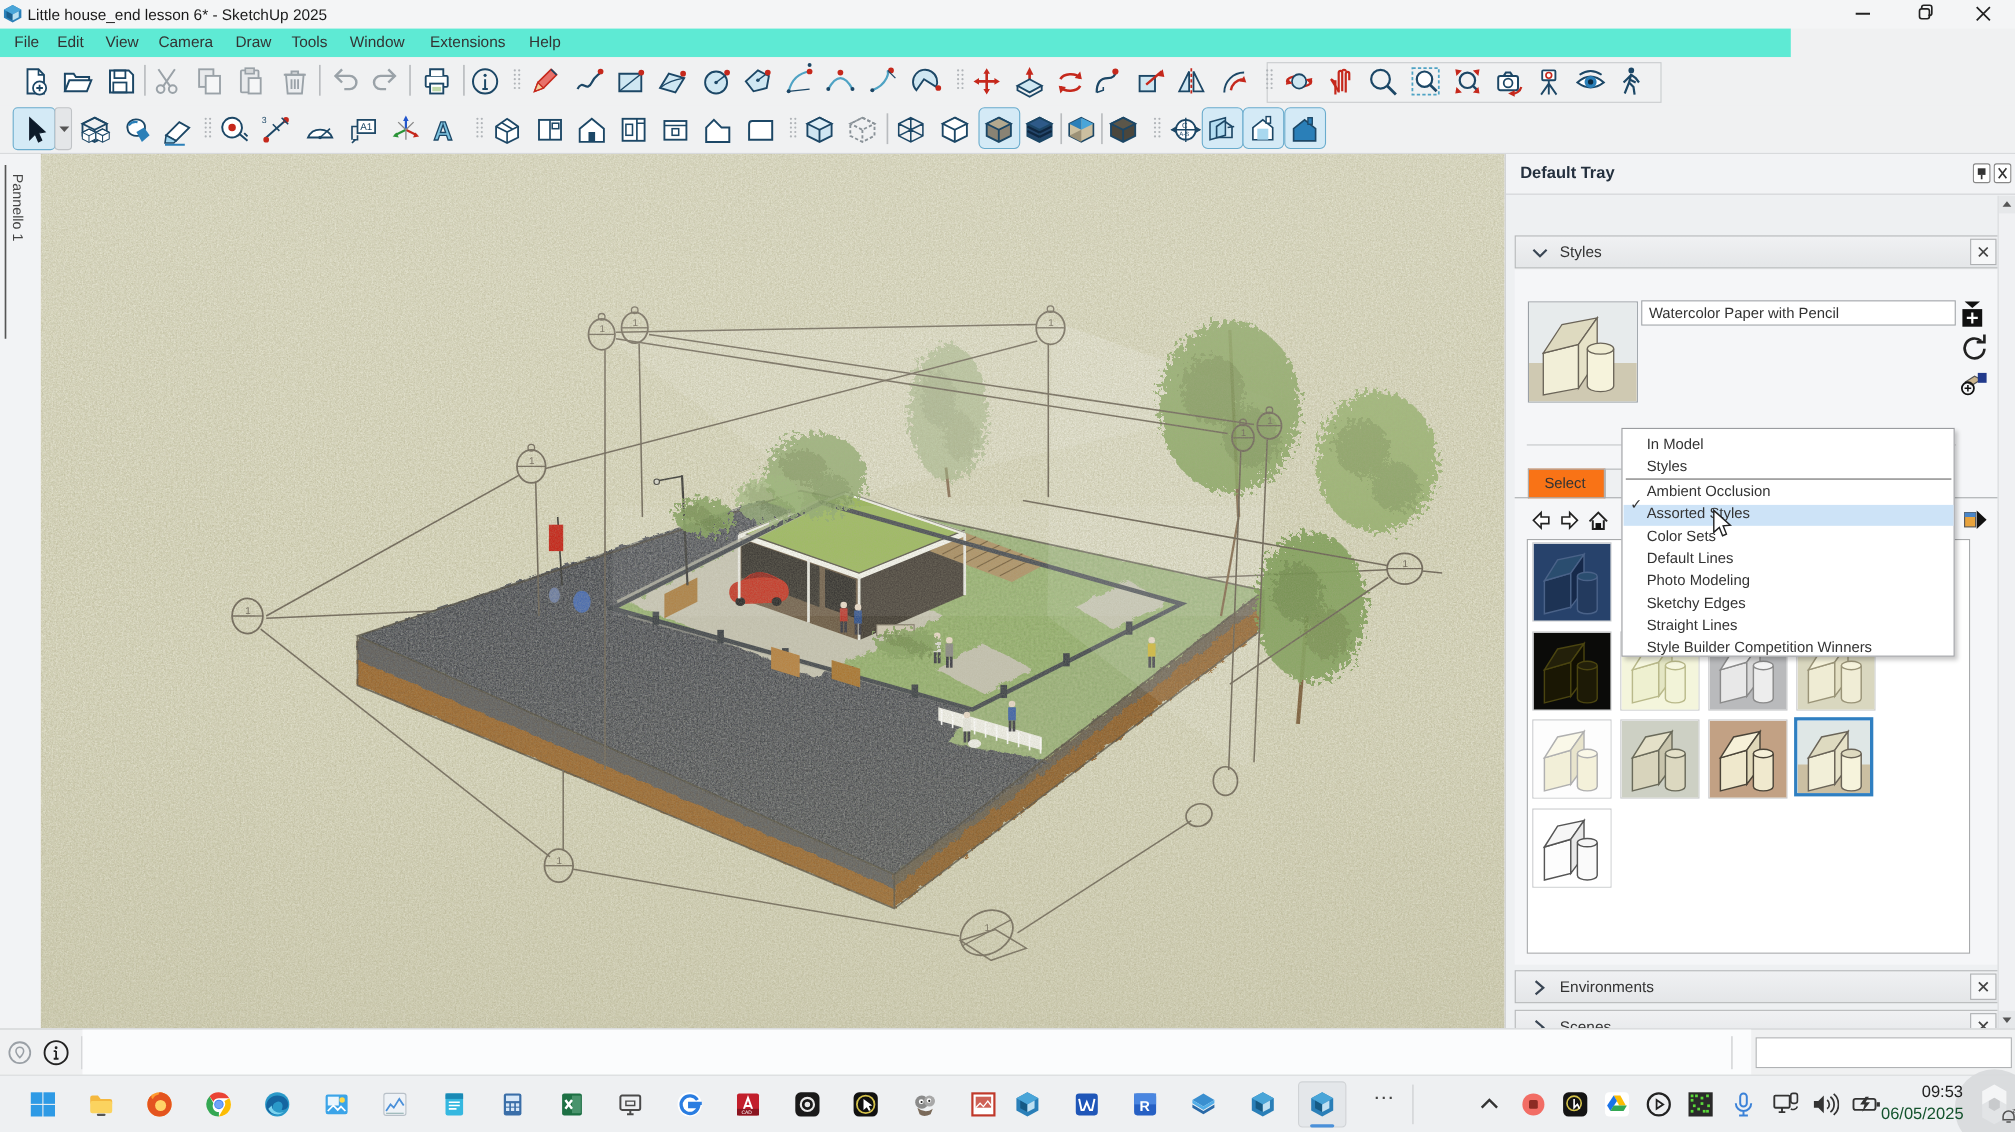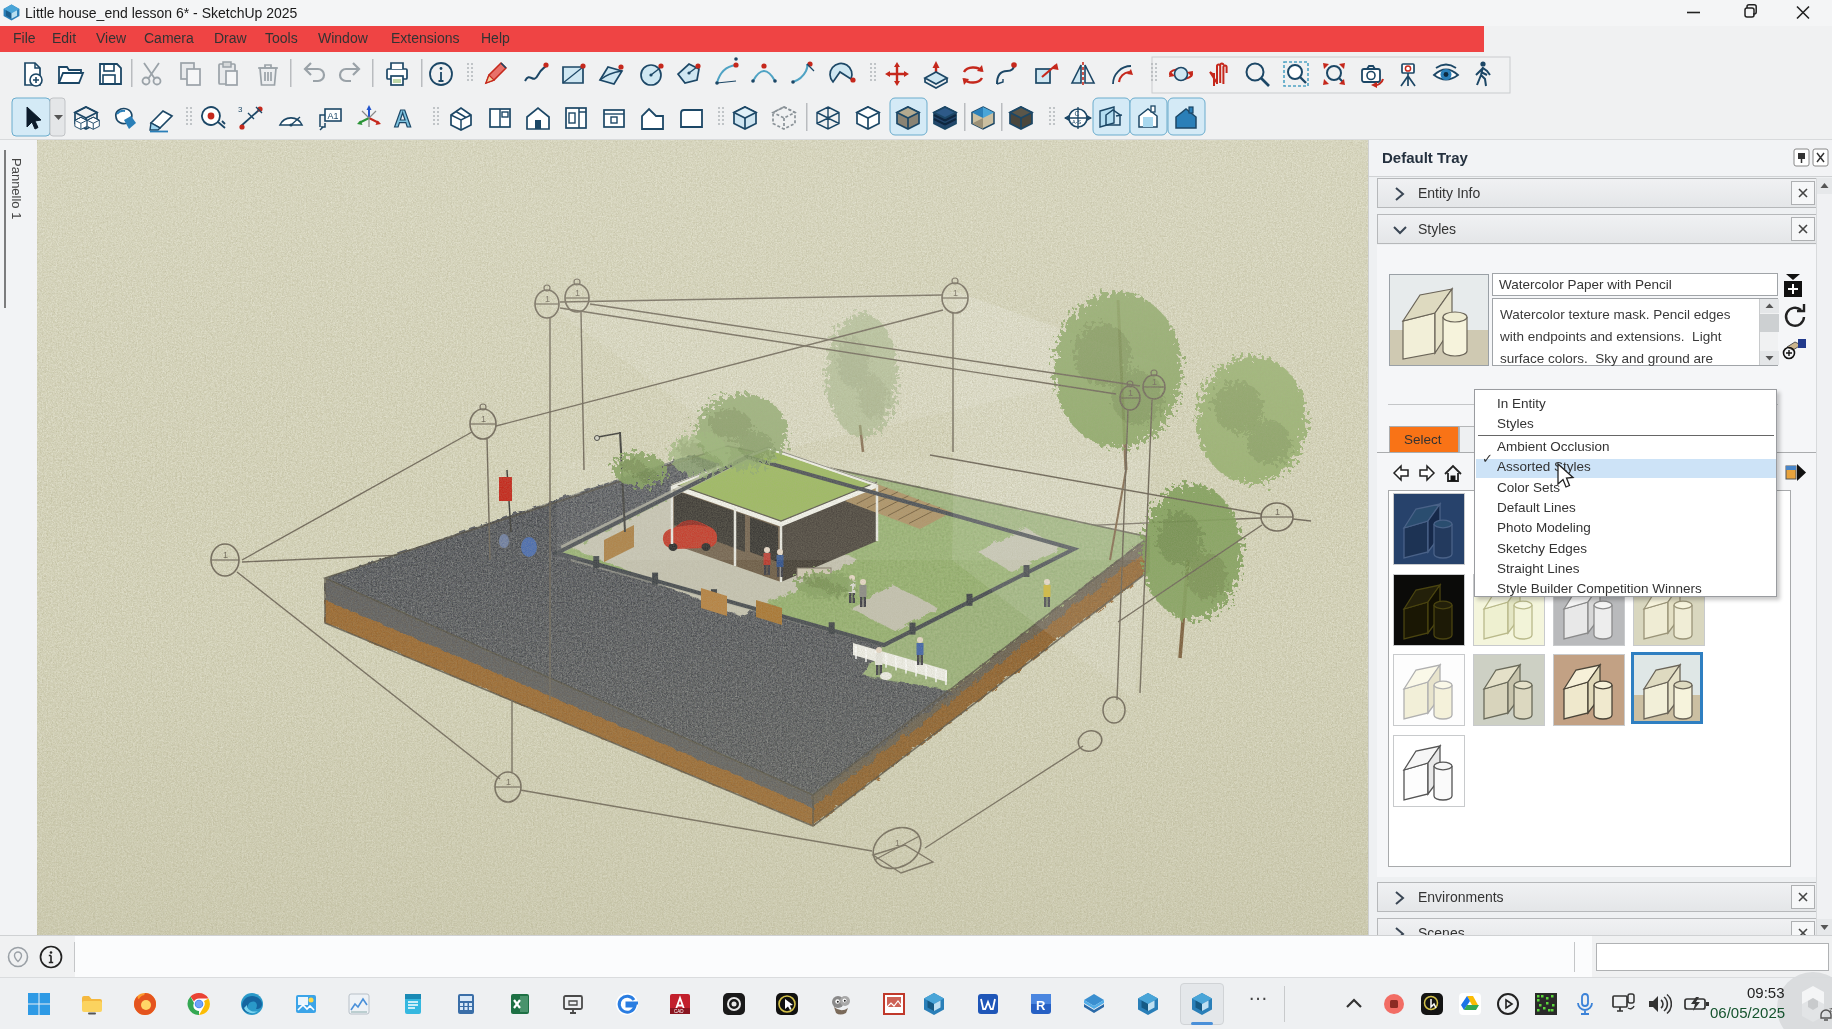--- a/index.html
+++ b/index.html
@@ -1,21 +1,21 @@
 <!DOCTYPE html>
 <html><head>
 <meta charset="utf-8">
 <style>
 * { margin:0; padding:0; box-sizing:border-box; }
 html,body { width:1832px; height:1029px; overflow:hidden; font-family:"Liberation Sans",sans-serif; }
 .abs { position:absolute; }
 #page { position:relative; width:1832px; height:1029px; background:#f0f1f2;border-radius:24px; }
 #titlebar { left:0; top:0; width:1832px; height:26px; background:#f4f5f6; }
 #titlebar .ttext { left:25px; top:5px; font-size:14px; color:#1a1a1a; }
-#menubar { left:0; top:26px; width:1484px; height:26px; background:#ef4444;text-align:right; }
+#menubar { left:0; top:26px; width:1628px; height:26px; background:#5eead4;text-align:right; }
 .mitem { position:absolute; top:4px; font-size:14px; color:#333; }
 #tb1 { left:0; top:52px; width:1832px; height:44px; background:#f0f1f2; }
 #tb2 { left:0; top:96px; width:1832px; height:44px; background:#f0f1f2; border-bottom:1px solid #d8dadc; }
 #winctl { position:absolute; top:0; }
 #leftstrip { left:0; top:140px; width:37px; height:795px; background:#f2f3f5; }
 #pannello { position:absolute; left:-2px; top:8px; width:26px; height:165px; }
 #pannello span { position:absolute; left:26px; top:10px; font-size:13px; color:#444; transform:rotate(90deg); transform-origin:left top; white-space:nowrap; }
 #canvas { left:37px; top:140px; width:1331px; height:795px; }
 #tray { left:1368px; top:140px; width:464px; height:795px; background:#eef0f2; border-left:1px solid #cfd1d3; }
 #statusbar { left:0; top:935px; width:1832px; height:42px; background:#f0f1f2; border-top:1px solid #cfd1d3; }
@@ -776,29 +776,20 @@
       <div class="abs" style="left:0;top:0;width:464px;height:37px;background:#f2f3f5;border-bottom:1px solid #d0d2d4">
         <span class="abs" style="left:13px;top:9px;font-size:15px;font-weight:bold;color:#24303e">Default Tray</span>
         <svg class="abs" style="left:424px;top:8px" width="36" height="20" viewBox="0 0 36 20">
           <rect x="1" y="1" width="15" height="17" rx="2" fill="#fff" stroke="#888"></rect>
           <rect x="5" y="5" width="7" height="6" fill="#333"></rect>
           <line x1="8.5" y1="11" x2="8.5" y2="15" stroke="#333" stroke-width="1.5"></line>
           <rect x="20" y="1" width="15" height="17" rx="2" fill="#fff" stroke="#888"></rect>
           <path d="M24 5 l7 9 M31 5 l-7 9" stroke="#333" stroke-width="1.5"></path>
         </svg>
       </div>
-      <div class="abs" style="left:8px;top:38px;width:446px;height:30px;background:linear-gradient(#f0f1f3,#e4e6e8);border:1px solid #b6b8ba">
-        <svg class="abs" style="left:12px;top:5px" width="20" height="20" viewBox="0 0 20 20">
-          <path d="M6 4 L13 10 L6 16" fill="none" stroke="#3a4654" stroke-width="2"></path>
-        </svg>
-        <span class="abs" style="left:40px;top:6px;font-size:14px;color:#333">Entity Info</span>
-        <div class="abs" style="left:413px;top:2px;width:24px;height:24px;background:#f6f7f8;border:1px solid #aeb0b2"><svg width="22" height="22" viewBox="0 0 22 22">
-            <path d="M7 7 l8 8 M15 7 l-8 8" stroke="#444" stroke-width="1.6"></path>
-          </svg></div>
-      </div>
       <div class="abs" style="left:8px;top:74px;width:446px;height:30px;background:linear-gradient(#f0f1f3,#e4e6e8);border:1px solid #b6b8ba">
         <svg class="abs" style="left:12px;top:5px" width="20" height="20" viewBox="0 0 20 20">
           <path d="M4 7 L10 13 L16 7" fill="none" stroke="#3a4654" stroke-width="2"></path>
         </svg>
         <span class="abs" style="left:40px;top:6px;font-size:14px;color:#333">Styles</span>
         <div class="abs" style="left:413px;top:2px;width:24px;height:24px;background:#f6f7f8;border:1px solid #aeb0b2"><svg width="22" height="22" viewBox="0 0 22 22">
             <path d="M7 7 l8 8 M15 7 l-8 8" stroke="#444" stroke-width="1.6"></path>
           </svg></div>
       </div>
       <div class="abs" style="left:8px;top:105px;width:446px;height:632px;background:#f5f6f8"></div>
@@ -806,30 +797,20 @@
           <rect width="98" height="55" fill="#e7ebec"></rect>
           <rect y="55" width="98" height="35" fill="#cfc9b2"></rect>
           <path d="M13 46 L45 38 L45 78 L13 84 Z" fill="#f2efd8" stroke="#6a6458" stroke-width="1.2"></path>
           <path d="M13 46 L30 20 L62 14 L45 38 Z" fill="#dedac0" stroke="#6a6458" stroke-width="1.2"></path>
           <path d="M45 38 L62 14 L62 52 L45 78 Z" fill="#e6e2c8" stroke="#6a6458" stroke-width="1.2"></path>
           <path d="M53 42 L53 76 A12 5 0 0 0 77 76 L77 42" fill="#f6f3dc" stroke="#6a6458" stroke-width="1.2"></path>
           <ellipse cx="65" cy="42" rx="12" ry="5" fill="#efecd2" stroke="#6a6458" stroke-width="1.2"></ellipse>
         </svg></div>
       <div class="abs" style="left:123px;top:133px;width:286px;height:23px;background:#fff;border:1px solid #a0a4a8">
         <span class="abs" style="left:6px;top:3px;font-size:13.5px;color:#333">Watercolor Paper with Pencil</span>
-      </div>
-      <div class="abs" style="left:123px;top:158px;width:286px;height:68px;background:#fff;border:1px solid #a0a4a8">
-        <div class="abs" style="left:7px;top:5px;font-size:13.5px;color:#3a3a3a;line-height:22px;width:258px">Watercolor texture mask. Pencil edges with endpoints and extensions.&nbsp; Light surface colors.&nbsp; Sky and ground are</div>
-        <div class="abs" style="left:266px;top:0;width:19px;height:66px;background:#f0f1f2;border-left:1px solid #c8cacc"><svg width="19" height="66" viewBox="0 0 19 66">
-            <rect width="19" height="14" fill="#e4e6e8"></rect>
-            <path d="M5.5 9 L9.5 4.5 L13.5 9 Z" fill="#555"></path>
-            <rect y="52" width="19" height="14" fill="#e4e6e8"></rect>
-            <path d="M5.5 57 L9.5 61.5 L13.5 57 Z" fill="#555"></path>
-            <rect y="15" width="19" height="18" fill="#cdd0d2"></rect>
-          </svg></div>
       </div>
       <svg class="abs" style="left:413px;top:131px" width="30" height="96" viewBox="0 0 30 96">
         <path d="M4 3 h14 l-7 6 Z" fill="#111"></path>
         <rect x="2" y="10" width="18" height="16" fill="#111"></rect>
         <path d="M11 13 v10 M6 18 h10" stroke="#fff" stroke-width="2"></path>
         <path d="M22 46 a9 9 0 1 1 -3 -7" fill="none" stroke="#222" stroke-width="2.4"></path>
         <path d="M22 33 v7 h-7" fill="none" stroke="#222" stroke-width="2.4"></path>
         <path d="M5 76 l8 -5 6 3 -8 5 Z" fill="#cbb58e" stroke="#555"></path>
         <rect x="16" y="68" width="8" height="9" fill="#223a8c"></rect>
         <circle cx="7" cy="82" r="5.5" fill="none" stroke="#111" stroke-width="1.6"></circle>
@@ -953,21 +934,21 @@
           </svg></div>
       </div>
     </div>
     <div class="abs" style="left:1816px;top:178px;width:16px;height:757px;background:#f0f1f3;border-left:1px solid #d8dadc"><svg width="15" height="757" viewBox="0 0 15 757">
         <rect width="15" height="16" fill="#e6e8ea"></rect>
         <path d="M3.5 10 L7.5 5 L11.5 10 Z" fill="#555"></path>
         <rect y="741" width="15" height="16" fill="#e6e8ea"></rect>
         <path d="M3.5 747 L7.5 752 L11.5 747 Z" fill="#555"></path>
       </svg></div>
     <div class="abs" style="left:1474px;top:389px;width:303px;height:208px;background:#fff;border:1px solid #9a9ca0;box-shadow:3px 3px 4px rgba(0,0,0,0.22)">
-      <span class="abs" style="left:22px;top:6px;font-size:13.5px;color:#333">In Entity</span>
+      <span class="abs" style="left:22px;top:6px;font-size:13.5px;color:#333">In Model</span>
       <span class="abs" style="left:22px;top:26px;font-size:13.5px;color:#333">Styles</span>
       <div class="abs" style="left:3px;top:45px;width:296px;height:1px;background:#666"></div>
       <div class="abs" style="left:1px;top:69px;width:300px;height:19px;background:#cde3f7"></div>
       <span class="abs" style="left:7px;top:61px;font-size:13px;color:#333">✓</span>
       <span class="abs" style="left:22px;top:69px;font-size:13.5px;color:#333">Assorted Styles</span>
       <span class="abs" style="left:22px;top:49px;font-size:13.5px;color:#333">Ambient Occlusion</span>
       <span class="abs" style="left:22px;top:90px;font-size:13.5px;color:#333">Color Sets</span>
       <span class="abs" style="left:22px;top:110px;font-size:13.5px;color:#333">Default Lines</span>
       <span class="abs" style="left:22px;top:130px;font-size:13.5px;color:#333">Photo Modeling</span>
       <span class="abs" style="left:22px;top:151px;font-size:13.5px;color:#333">Sketchy Edges</span>

